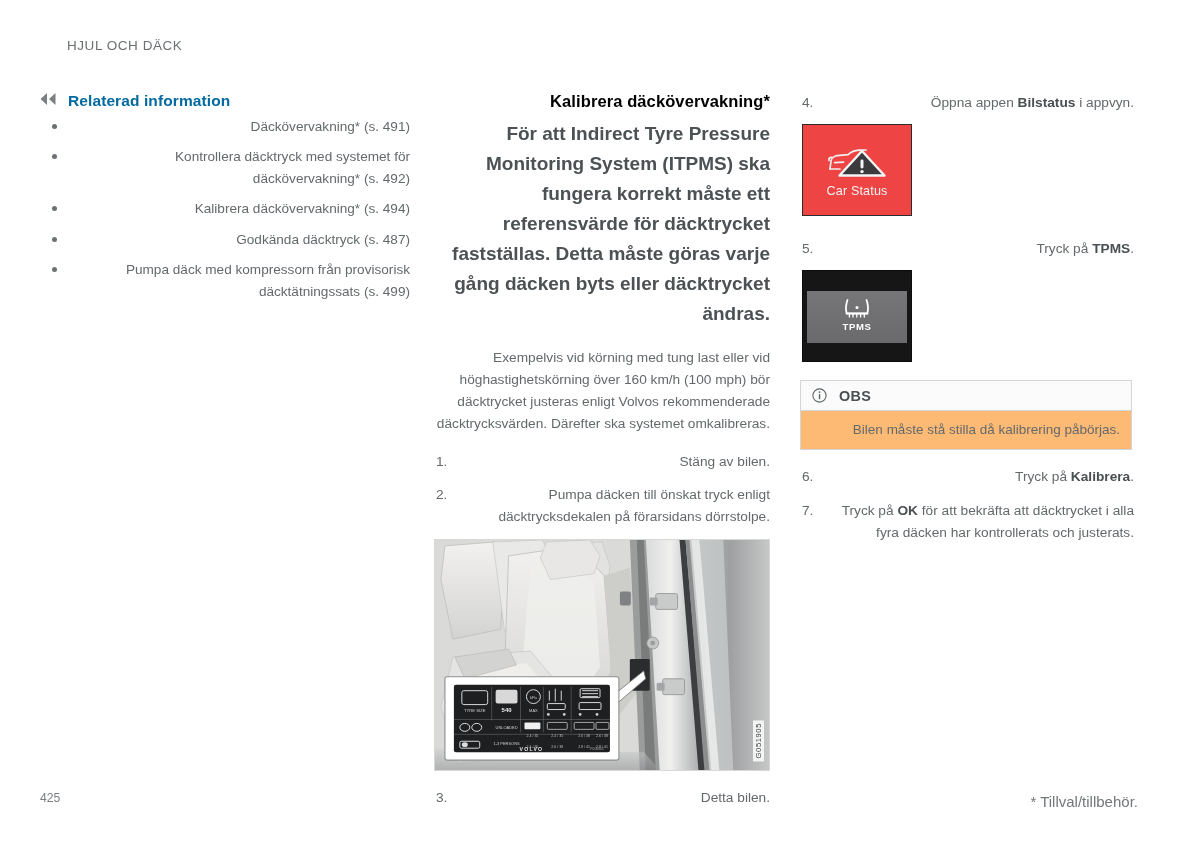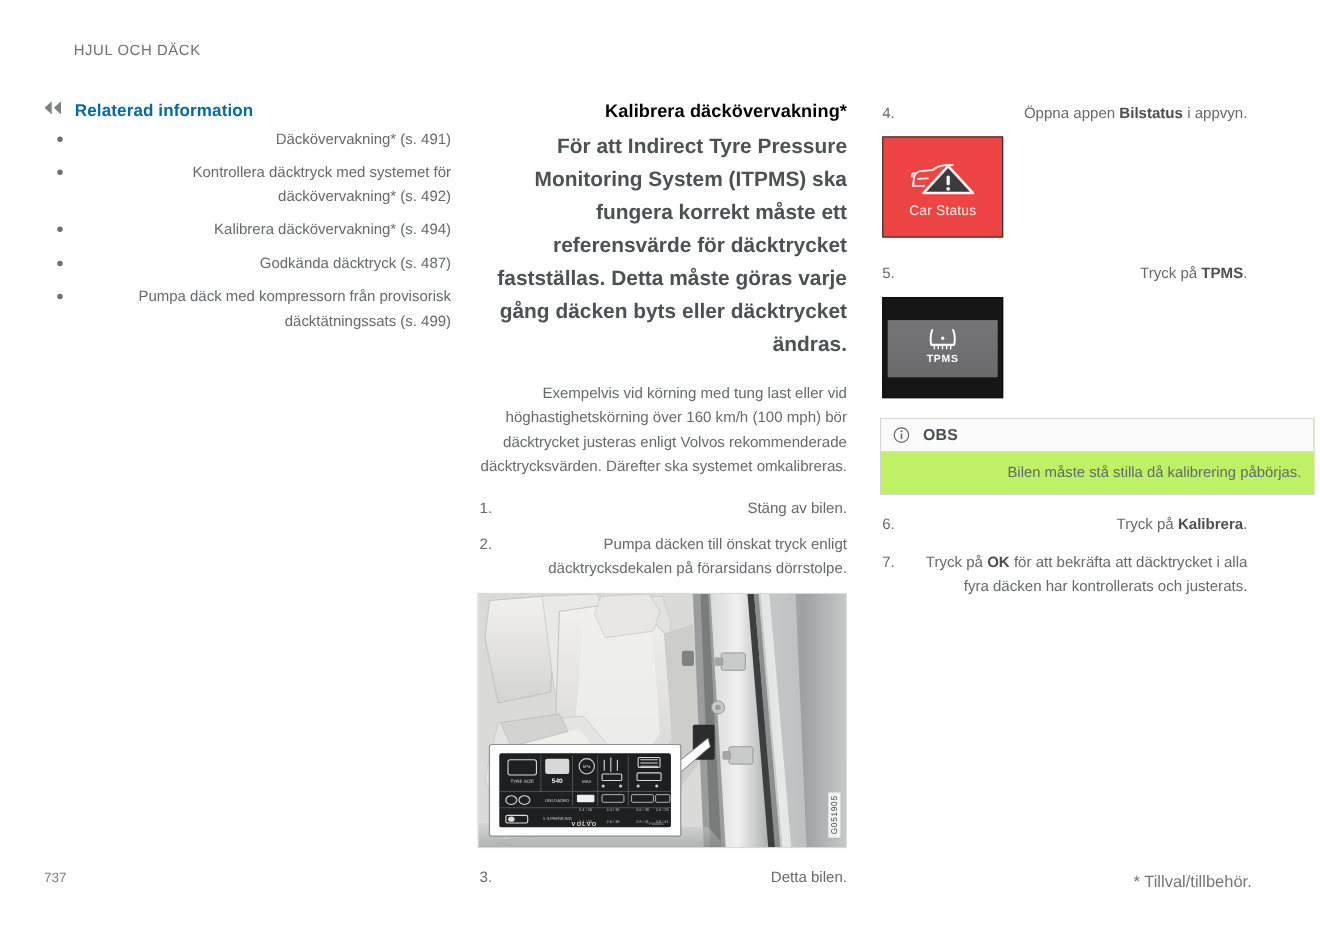--- a/index.html
+++ b/index.html
@@ -235,23 +235,23 @@
     color: #ffffff;
     font-size: 9.5px;
     letter-spacing: 0.7px;
     font-weight: 700;
   }
 
   
   .note {
     margin: 18px 0 16px 0;
     border: 1px solid #d3d5d6;
-    width: 395px;
+    width: 332px;
     box-sizing: border-box;
-    background: #bef264;
+    background: #fdba74;
   }
   .note-head {
     display: flex;
     align-items: center;
     gap: 12px;
     padding: 7px 11px 6px 11px;
     border-bottom: 1px solid #d3d5d6;
     background: #fbfbfb;
   }
   .note-head .info-icon { width: 15px; height: 15px; flex: 0 0 15px; }
@@ -541,16 +541,16 @@
       <span class="num">6.</span>
       <span>Tryck på </span><b>Kalibrera</b><span>.</span>
     </div>
 
     <div class="rstep" style="margin-top:12px;">
       <span class="num">7.</span>
       <span>Tryck på </span><b>OK</b><span> för att bekräfta att däcktrycket i alla fyra däcken har kontrollerats och justerats.</span>
     </div>
   </div>
 
-  <div class="pg-num">737</div>
+  <div class="pg-num">425</div>
   <div class="footnote">* Tillval/tillbehör.</div>
 
 </div>
 
 </body></html>

